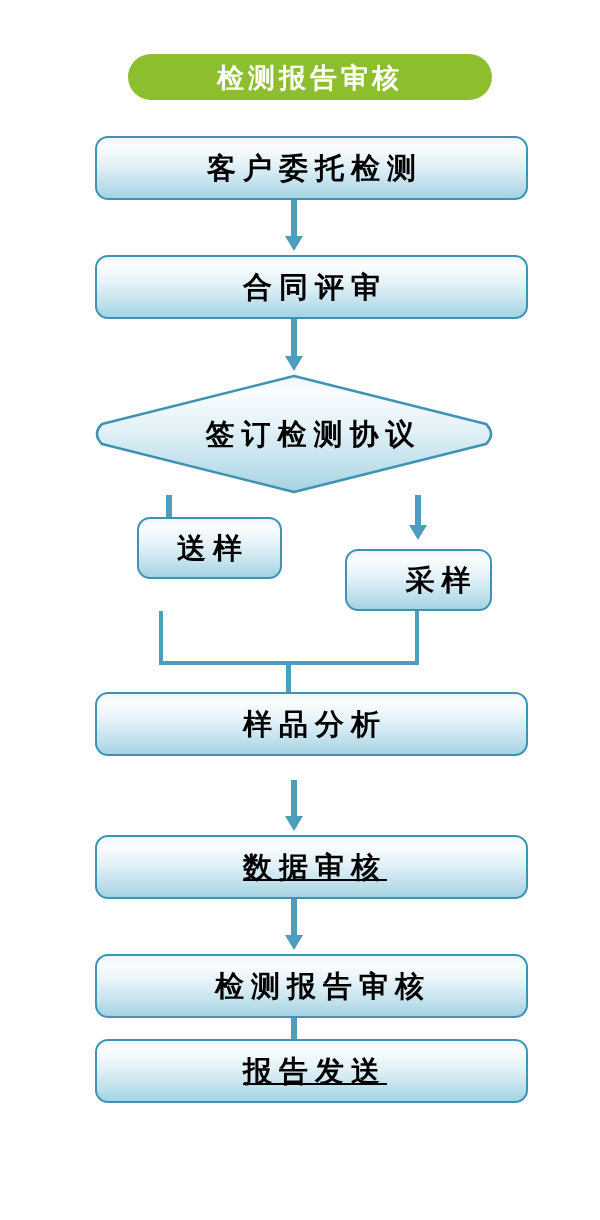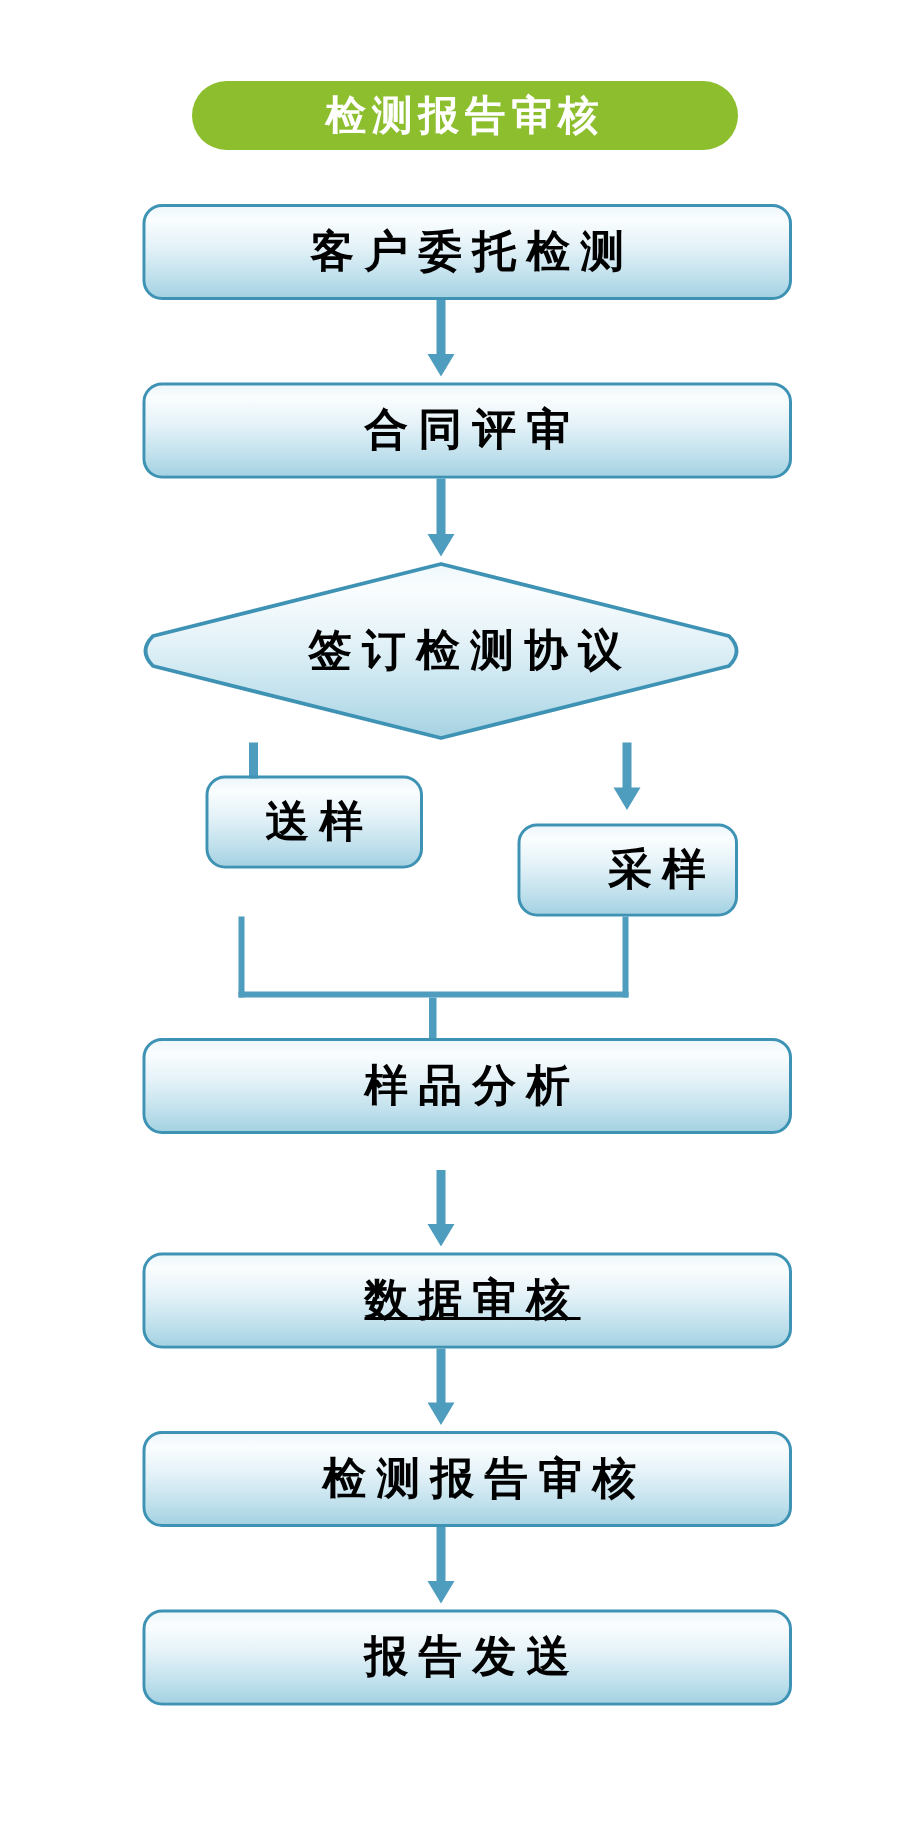--- a/index.html
+++ b/index.html
@@ -202,17 +202,17 @@
   <div class="conn-line" style="left:291px; top:899px; width:6px; height:37px;"></div>
   <div class="conn-arrowhead" style="left:285px; top:935px;"></div>
 
   <div class="node-box node-wide" style="top:954px;padding-left:16px;">
     <span class="node-label">检测报告审核</span>
   </div>
 
   <div class="conn-line" style="left:291px; top:1018px; width:6px; height:37px;"></div>
   <div class="conn-arrowhead" style="left:285px; top:1054px;"></div>
 
-  <div class="node-box node-wide" style="top:1073px;">
+  <div class="node-box node-wide" style="top:1039px;text-decoration:underline;">
     <span class="node-label">报告发送</span>
   </div>
 
 </div>
 
 </body></html>

